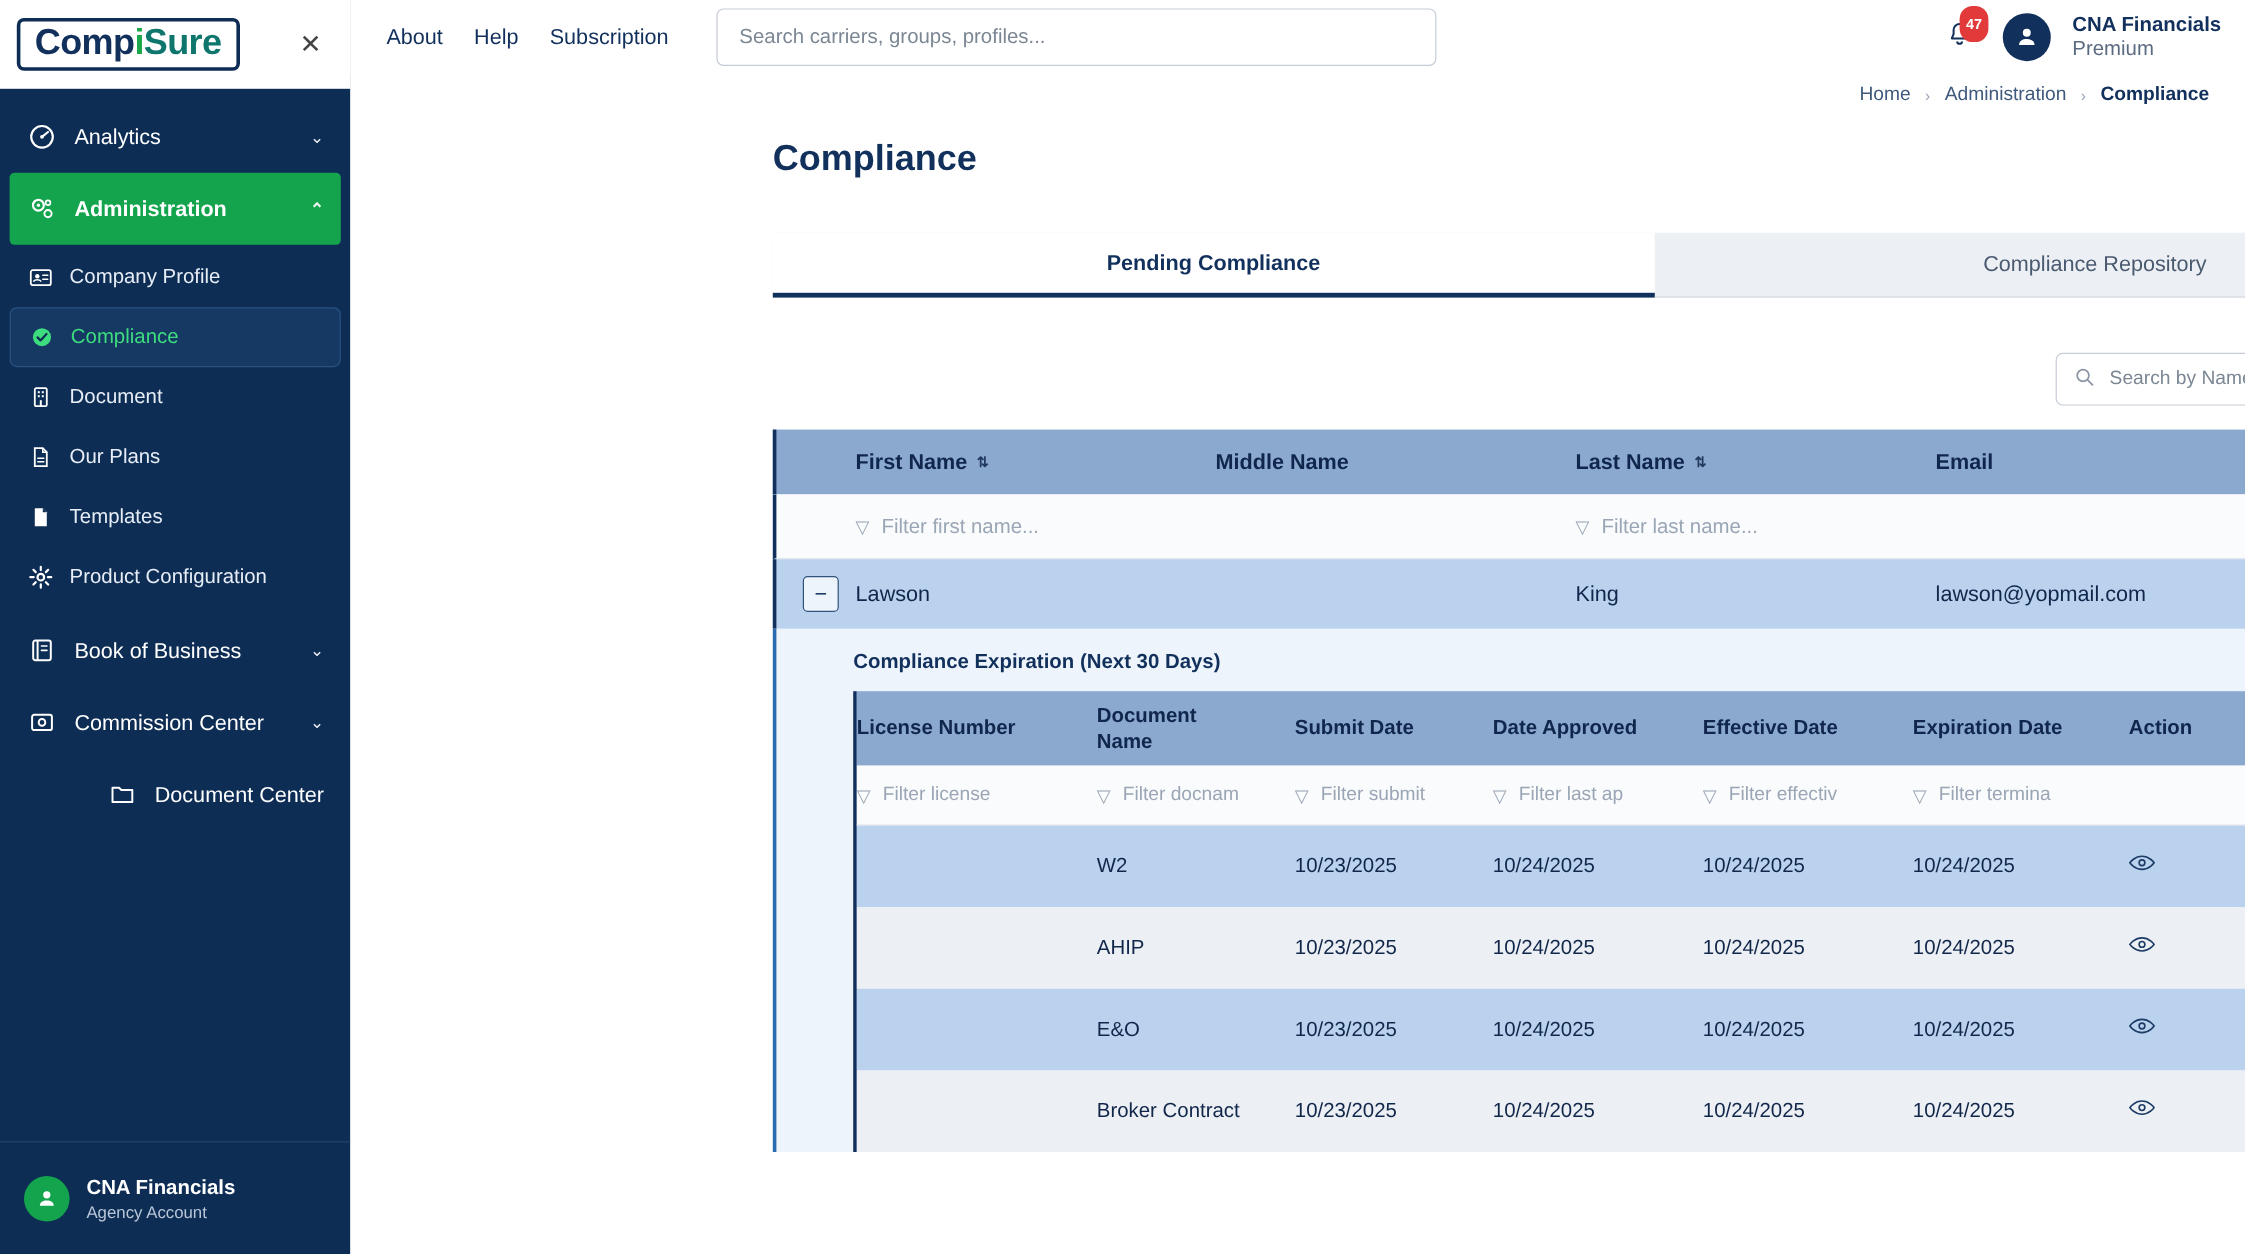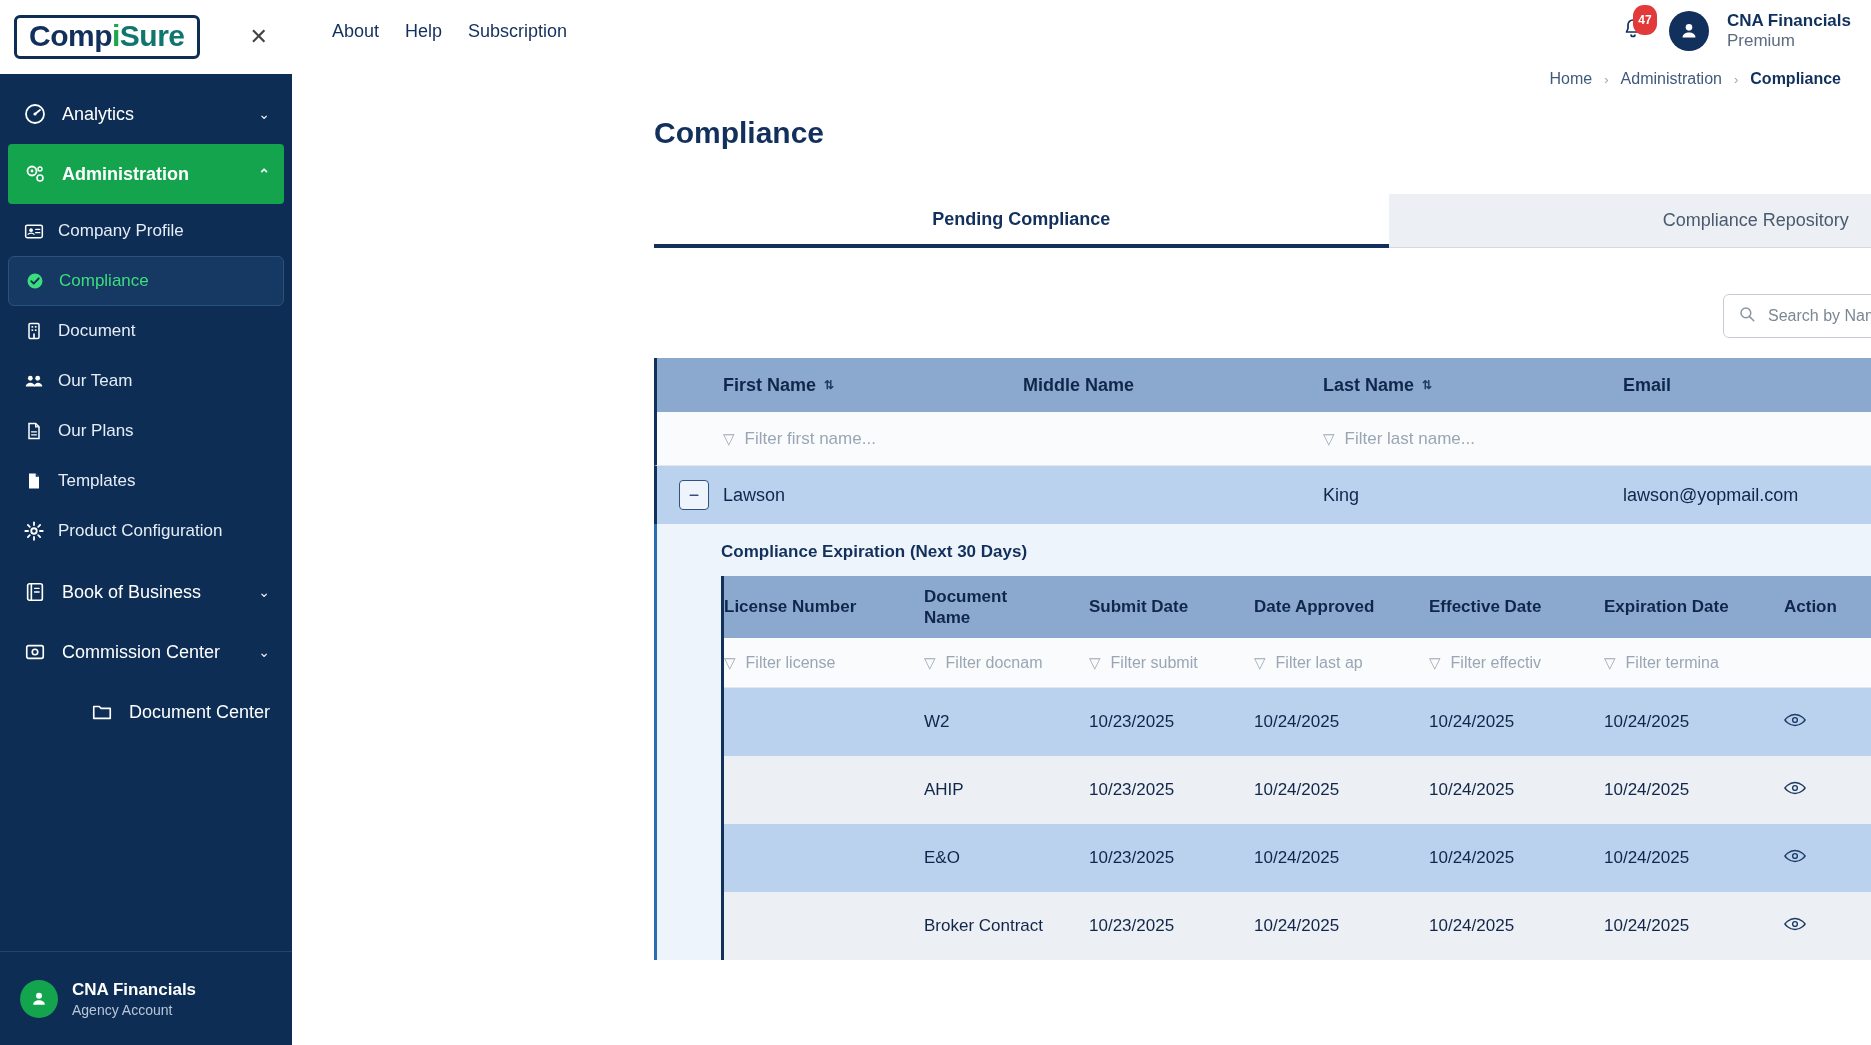--- a/index.html
+++ b/index.html
@@ -75,21 +75,21 @@
   .footer-avatar {
     width: 38px; height: 38px; border-radius: 50%;
     background: #14a44d; display: flex;
     align-items: center; justify-content: center;
     color: #fff; font-size: 18px;
   }
   .footer-name { color: #fff; font-size: 17px; font-weight: bold; }
   .footer-sub { color: #b9c6d8; font-size: 14px; margin-top: 2px; }
 
   
-  .main { flex: 1; height: 1045px; background: #fff; position: relative; overflow: hidden; margin-left: 10px; }
+  .main { flex: 1; height: 1045px; background: #fff; position: relative; overflow: hidden; }
   .topbar {
     height: 62px; display: flex; align-items: center;
     padding: 0 20px 0 30px; gap: 26px; background: #fff;
   }
   .topnav-link { font-size: 18px; color: #12305c; cursor: pointer; }
   .search-wrap {
     margin-left: 14px; width: 600px; height: 48px;
     border: 1px solid #c6ccd6; border-radius: 6px;
     display: flex; align-items: center; padding: 0 16px;
   }
@@ -296,31 +296,20 @@
                 <rect x="9" y="6" width="2" height="2" fill="#fff"></rect>
                 <rect x="13" y="6" width="2" height="2" fill="#fff"></rect>
                 <rect x="9" y="10" width="2" height="2" fill="#fff"></rect>
                 <rect x="13" y="10" width="2" height="2" fill="#fff"></rect>
                 <rect x="11" y="15" width="2" height="6" fill="#fff"></rect>
               </svg>
           </span>
           <span>Document</span>
         </div>
 
-        <div class="sub-item">
-          <span class="sub-icon">
-            <svg width="22" height="22" viewBox="0 0 24 24">
-                <circle cx="8" cy="9" r="2.6" fill="#fff"></circle>
-                <circle cx="16" cy="9" r="2.6" fill="#fff"></circle>
-                <path d="M3 18c0-3 3.2-4.2 5-4.2S13 15 13 18z" fill="#fff"></path>
-                <path d="M12 18c0-3 3-4.2 4.5-4.2S21 15 21 18z" fill="#fff"></path>
-              </svg>
-          </span>
-          <span>Our Team</span>
-        </div>
 
         <div class="sub-item">
           <span class="sub-icon">
             <svg width="20" height="20" viewBox="0 0 24 24">
                 <path d="M6 3h8l4 4v14H6z" fill="none" stroke="#fff" stroke-width="1.8"></path>
                 <path d="M14 3v4h4" fill="none" stroke="#fff" stroke-width="1.6"></path>
                 <path d="M9 13h6M9 16.5h6" stroke="#fff" stroke-width="1.5" stroke-linecap="round"></path>
               </svg>
           </span>
           <span>Our Plans</span>
@@ -394,20 +383,23 @@
     </div>
   </div>
 
   <div class="main">
 
     <div class="topbar">
       <div class="topnav-link">About</div>
       <div class="topnav-link">Help</div>
       <div class="topnav-link">Subscription</div>
 
+      <div class="search-wrap">
+        <input type="text" placeholder="Search carriers, groups, profiles..." style="">
+      </div>
 
       <div class="top-right">
         <div class="bell-wrap">
           <svg width="24" height="24" viewBox="0 0 24 24">
               <path d="M12 3a5 5 0 0 0-5 5v3.5L5.5 15h13L17 11.5V8a5 5 0 0 0-5-5z" fill="none" stroke="#12305c" stroke-width="1.7" stroke-linejoin="round"></path>
               <path d="M10 17.5a2 2 0 0 0 4 0" fill="none" stroke="#12305c" stroke-width="1.7"></path>
             </svg>
           <span class="bell-badge">47</span>
         </div>
         <div class="user-avatar">

